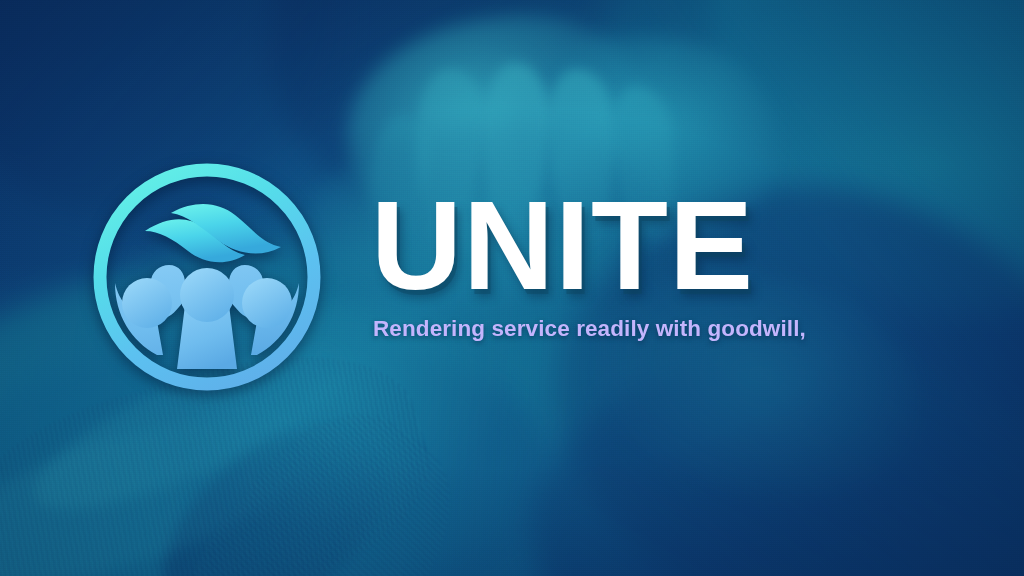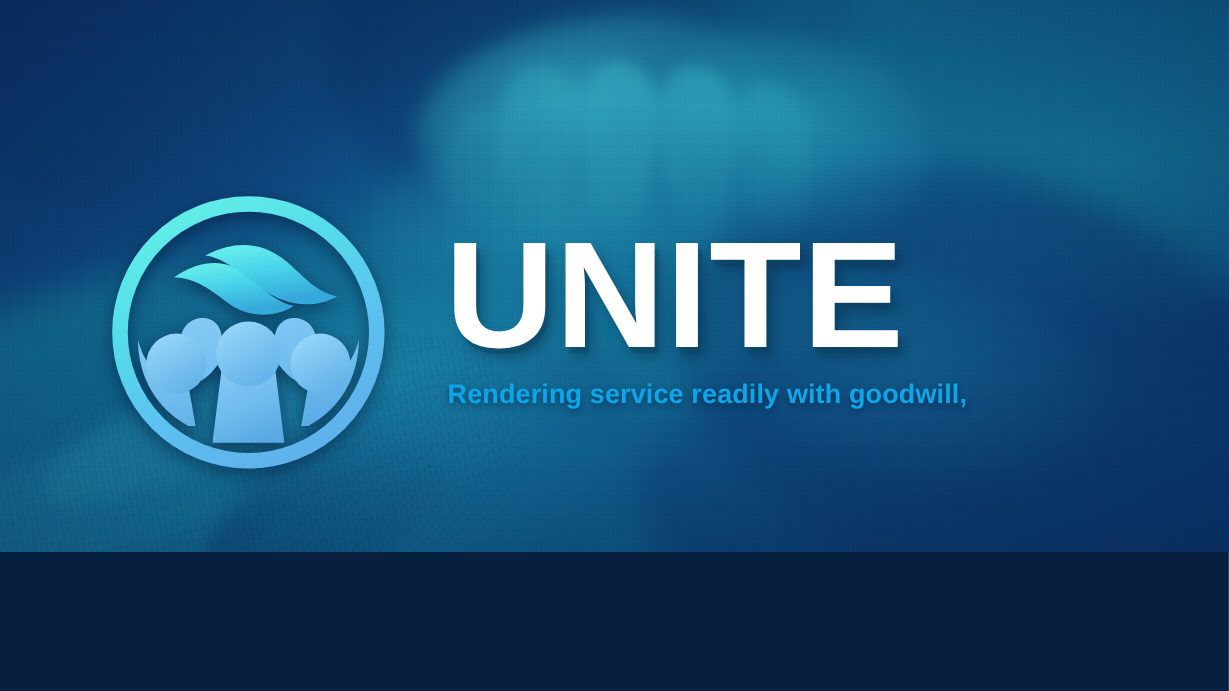--- a/index.html
+++ b/index.html
@@ -8,21 +8,21 @@
     padding: 0;
     background: #07203f;
   }
   body {
     font-family: "Liberation Sans", sans-serif;
   }
 
   #slide {
     position: relative;
     width: 1024px;
-    height: 460px;
+    height: 576px;
     overflow: hidden;
     background: #0b3b66;
   }
 
   
   .bg-layer {
     position: absolute;
     inset: 0;
     overflow: hidden;
   }
@@ -162,21 +162,21 @@
       5px 8px 10px rgba(4,32,62,.38);
     -webkit-font-smoothing: antialiased;
   }
   .tagline {
     margin: 14px 0 0 2px;
     font-family: "Liberation Sans", sans-serif;
     font-weight: 700;
     font-size: 22.5px;
     line-height: 1.30;
     letter-spacing: .1px;
-    color: #0ea5e9;
+    color: #c4b5fd;
     text-shadow: 0 2px 5px rgba(4,30,62,.5);
     max-width: 520px;
   }
   .tagline span { display: block; }
 </style>
 </head>
 <body>
 
 <div id="slide">
 

